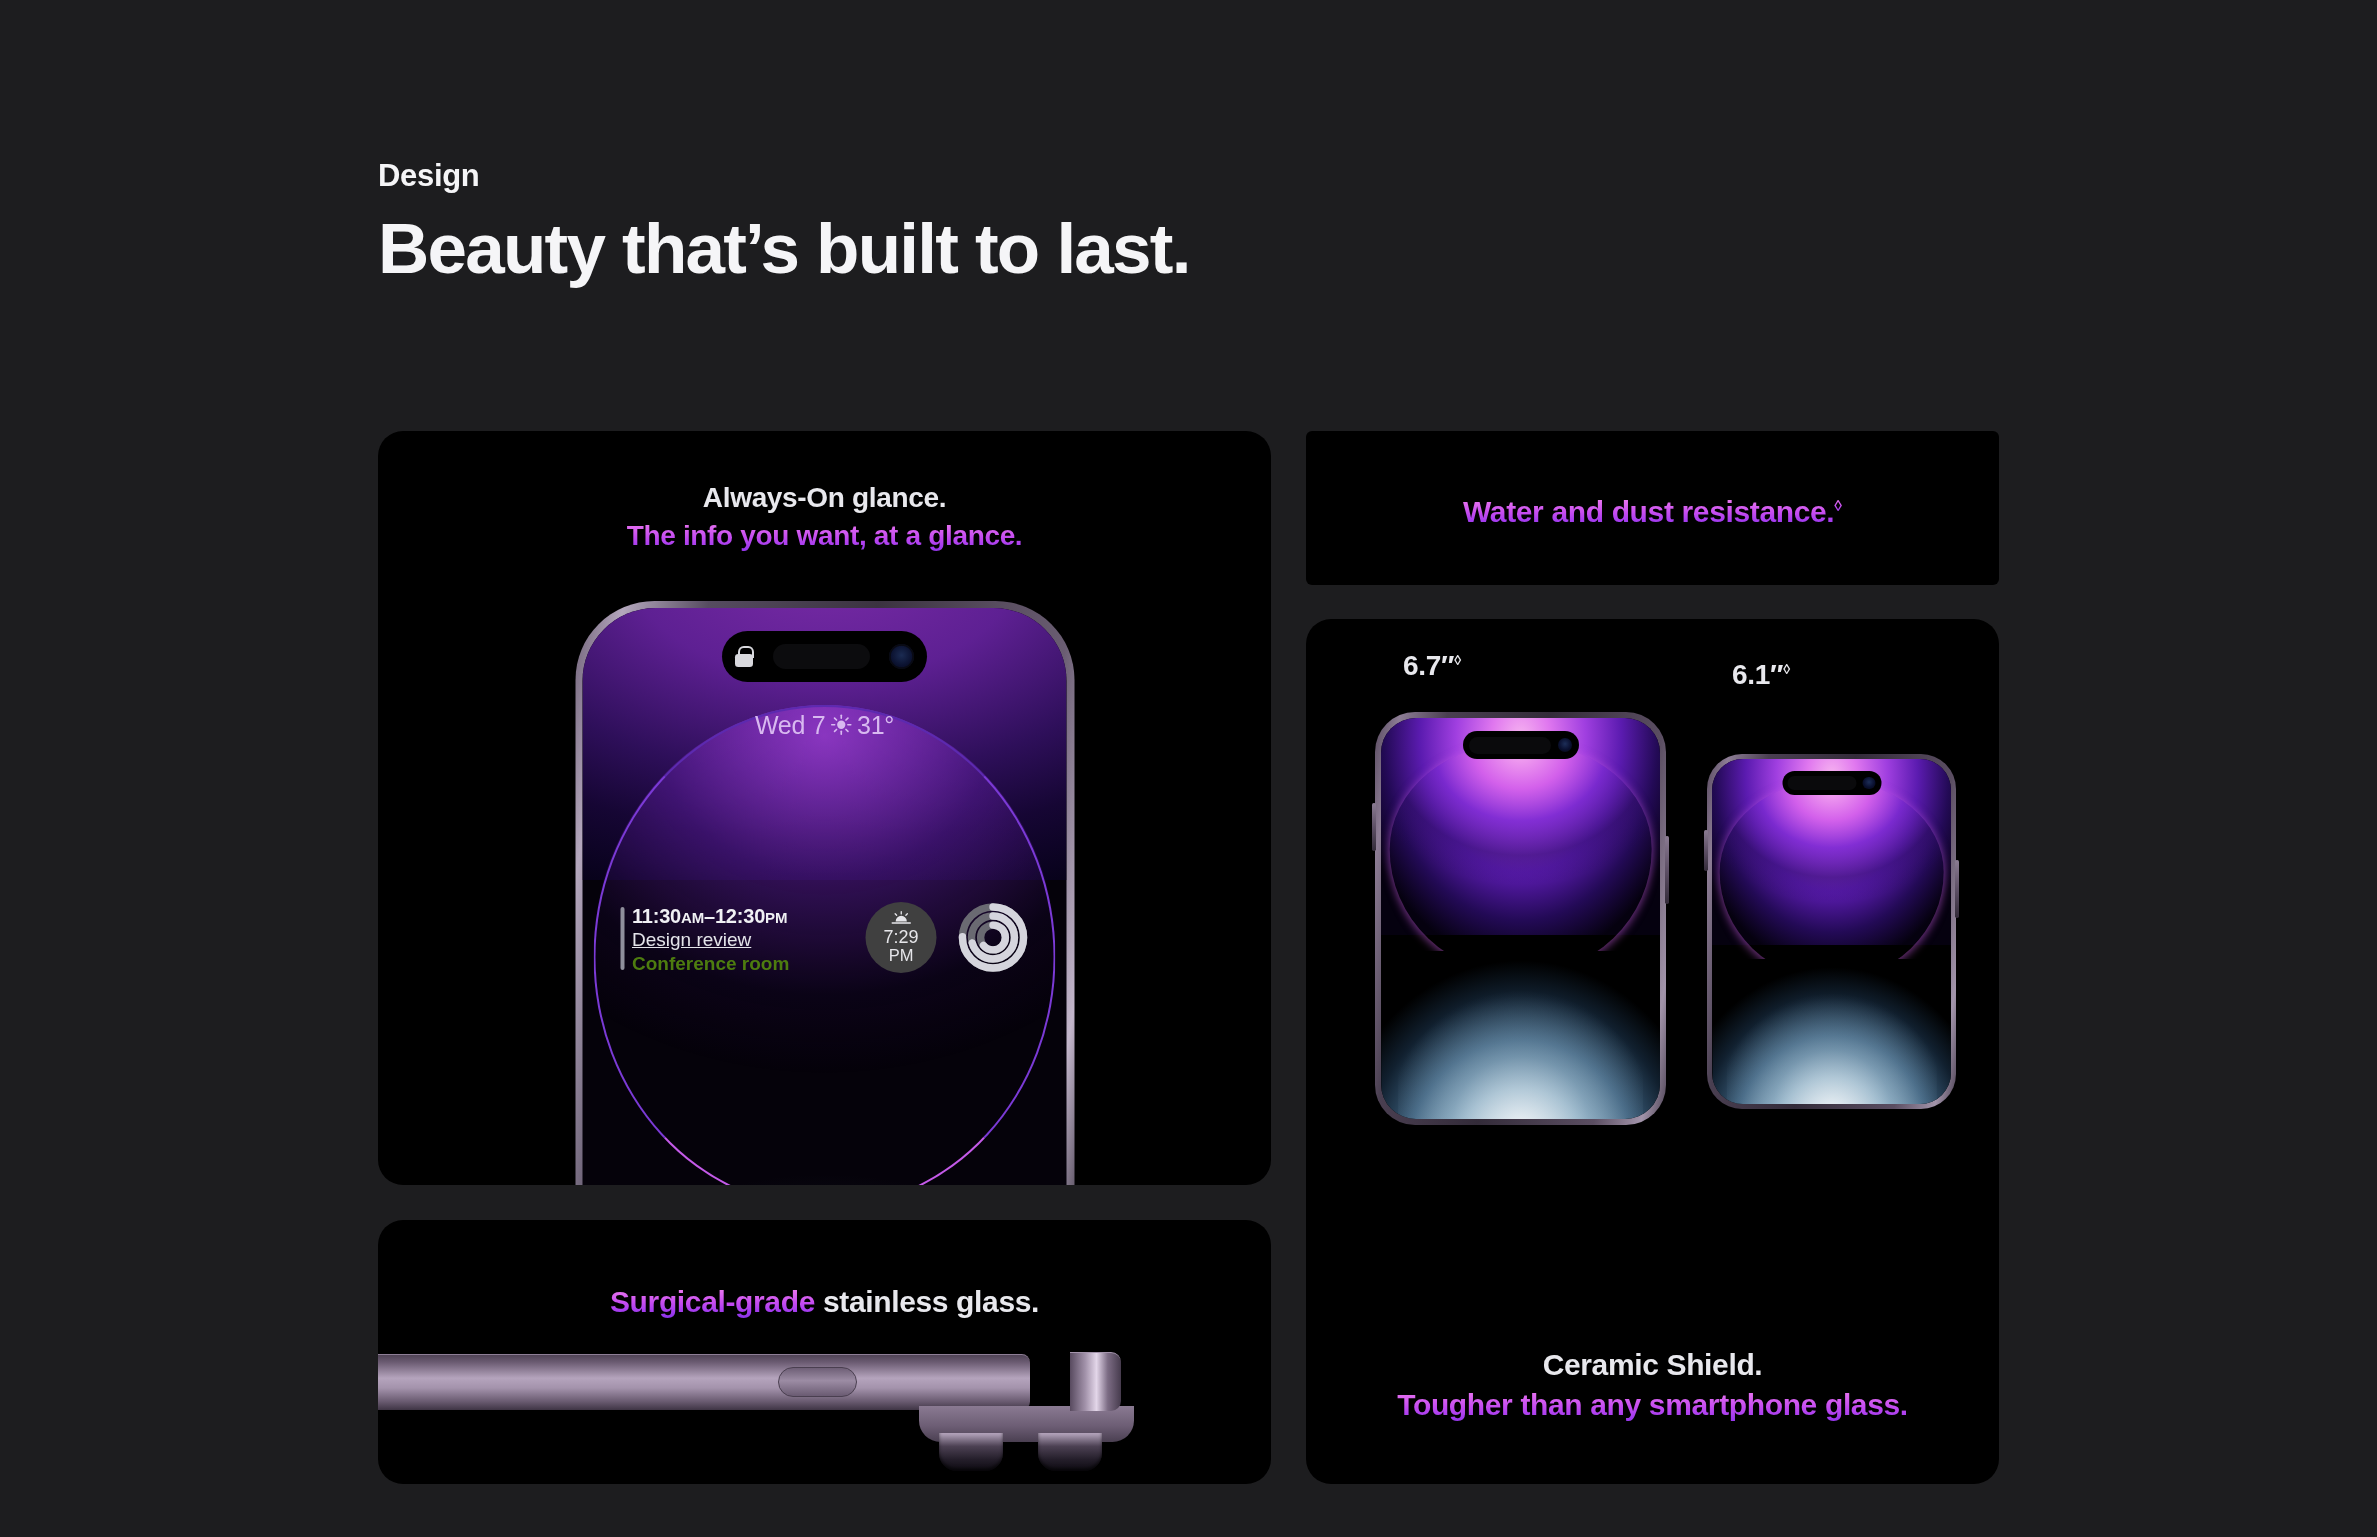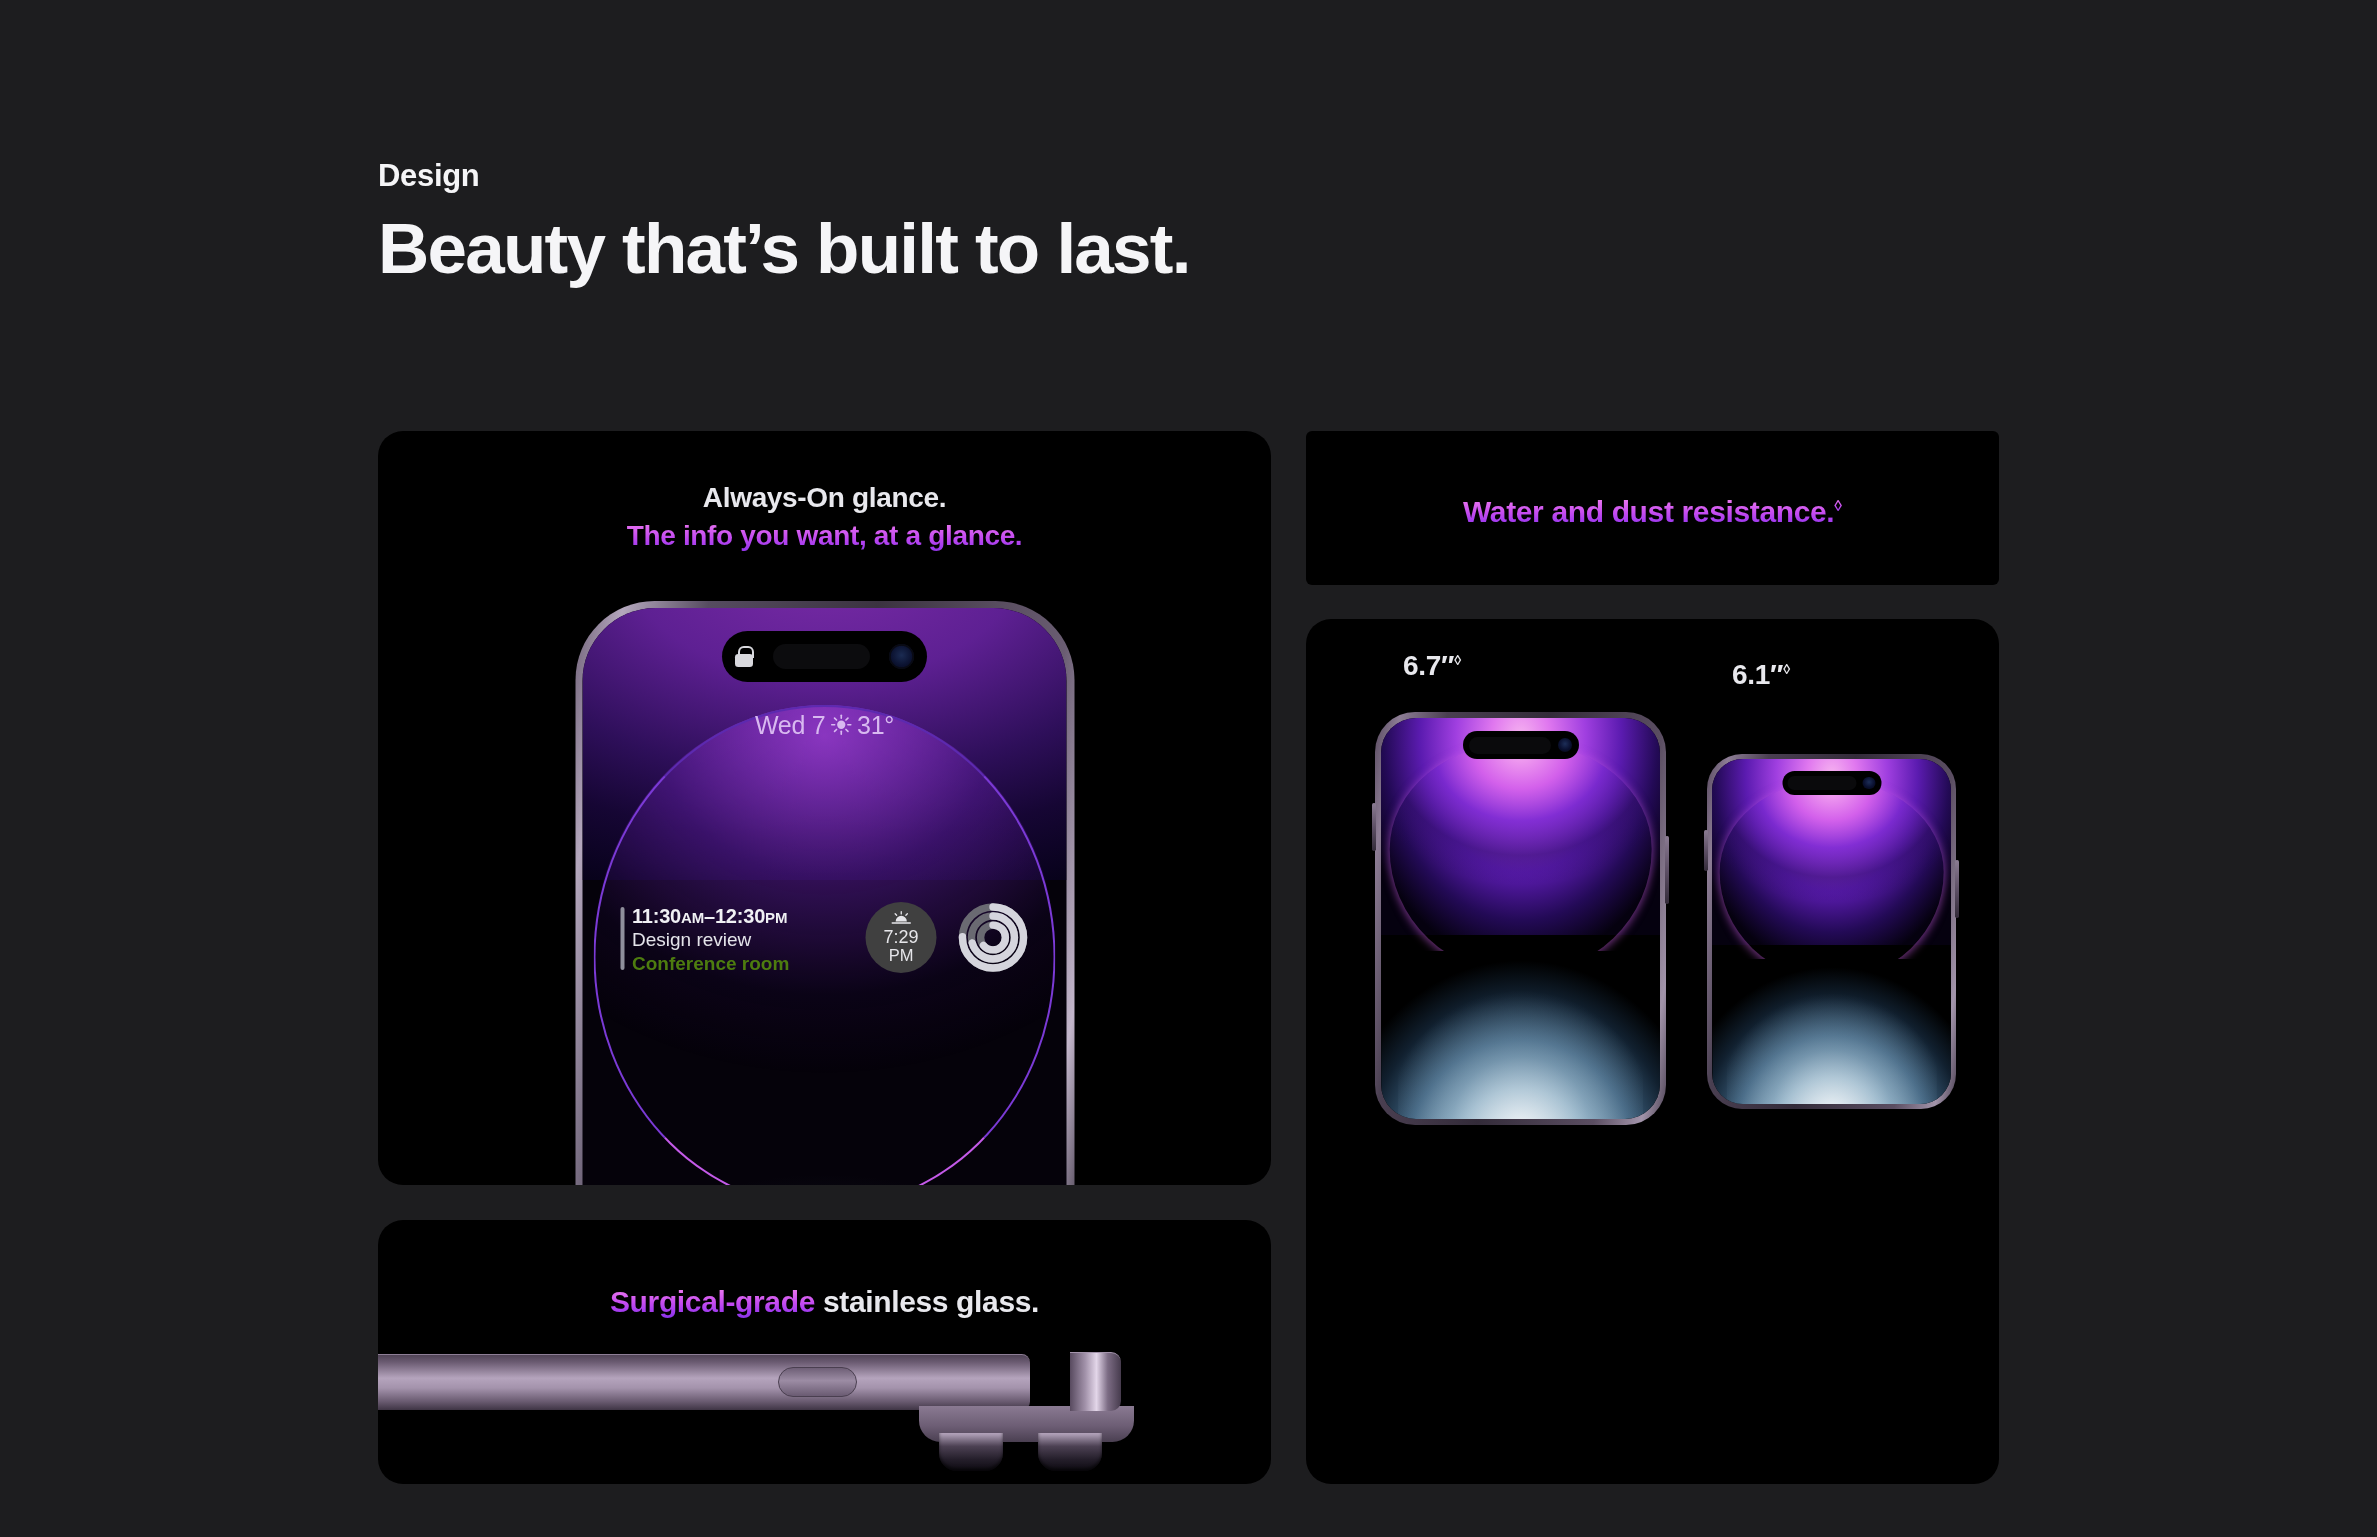--- a/index.html
+++ b/index.html
@@ -156,21 +156,21 @@
   }
 
   .aod-widgets { position:absolute; left:38px; top:294px; right:38px; height:71px; }
   .cal-widget { position:absolute; left:0; top:1.7px; padding-left:11.6px; }
   .cal-widget:before {
     content:""; position:absolute; left:0; top:3.3px; width:4.1px; height:63px;
     background:#8f8f9c; border-radius:2.5px;
   }
   .cal-time { font-size:20px; font-weight:700; color:#f0f0f4; letter-spacing:-0.01em; line-height:1.22; }
   .cal-time .ampm { font-size:15px; font-weight:700; }
-  .cal-title { font-size:19px; font-weight:400; color:#e4e4ea; line-height:1.24; }
+  .cal-title { font-size:19px; font-weight:400; color:#e4e4ea; line-height:1.24;text-decoration:underline; }
   .cal-loc { font-size:19px; font-weight:700; color:#4d7c0f; line-height:1.24; }
 
   .sun-widget {
     position:absolute; right:92px; top:0;
     width:71px; height:71px; border-radius:50%;
     background:#404040;
     display:flex; flex-direction:column; align-items:center; justify-content:center;
     color:#e6e6ea;
   }
   .sun-widget .t { font-size:18px; font-weight:500; line-height:1.02; }
@@ -402,16 +402,20 @@
         <div class="cs-dome"></div>
         <div class="cs-bot"></div>
         <div class="cs-bot-dome"></div>
         <div class="cs-island">
           <div class="cs-pill"></div>
           <div class="cs-lens"></div>
         </div>
       </div>
     </div>
 
+    <div class="caption" id="ceramic-caption">
+      <span class="l1">Ceramic Shield.</span>
+      <span class="l2 grad">Tougher than any smartphone glass.</span>
+    </div>
   </div>
 
 </div>
 
 
 </body></html>

